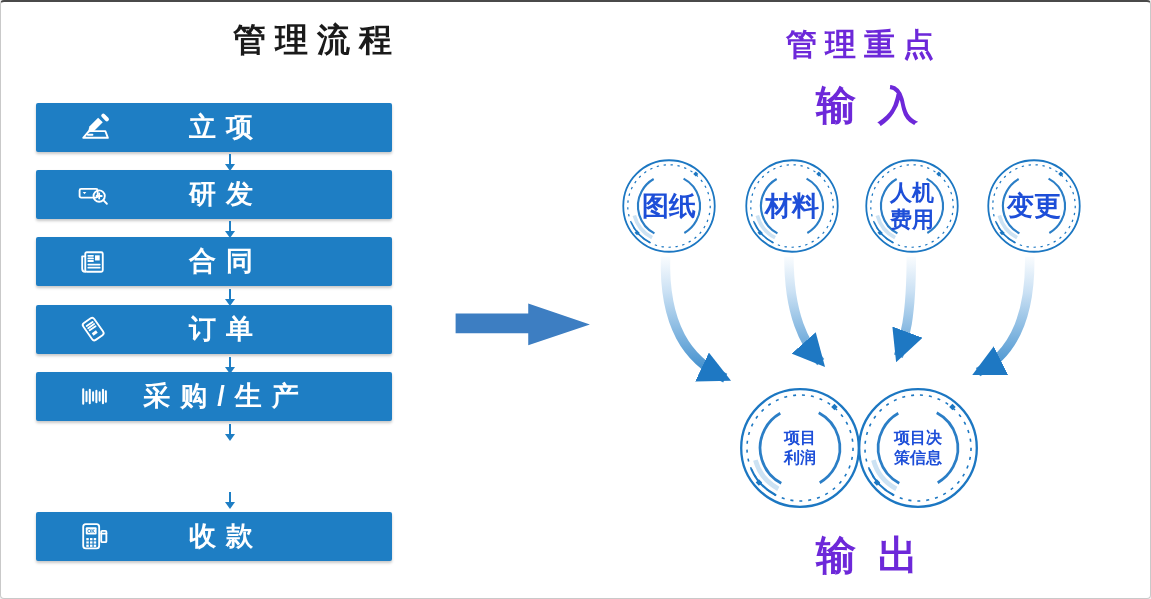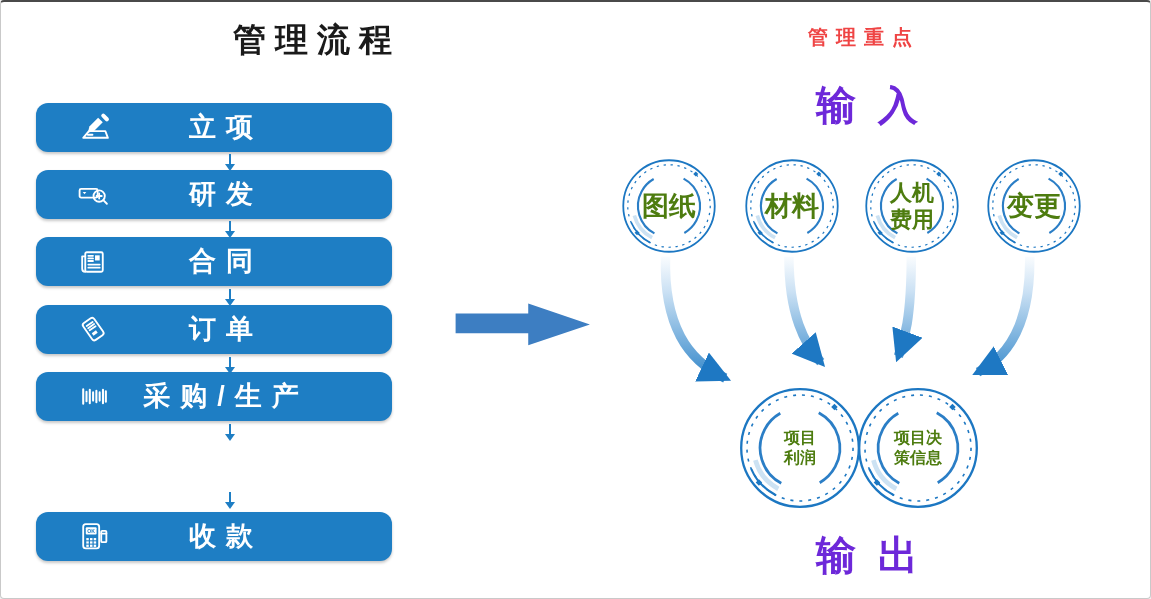--- a/index.html
+++ b/index.html
@@ -9,50 +9,50 @@
     overflow:hidden;font-family:"Liberation Sans","DejaVu Sans",sans-serif;
     box-sizing:border-box;
   }
   
   .left-title{
     position:absolute;left:35px;top:16px;width:356px;text-align:right;
     font-size:33px;font-weight:bold;color:#1a1a1a;letter-spacing:9px;padding-left:9px;
   }
   .bar{
     position:absolute;left:35px;width:356px;height:49px;background:#1e7ec4;
-    border-radius:12px;box-shadow:0 2px 3px rgba(0,0,0,.22);
+    border-radius:2px;box-shadow:0 2px 3px rgba(0,0,0,.22);
   }
   .bar .icon{position:absolute;left:40px;top:7px;width:35px;height:35px;}
   .bar .icon svg{width:35px;height:35px;display:block;}
   .bar .label{
     display:block;width:100%;text-align:center;line-height:49px;color:#fff;
     font-size:27px;font-weight:bold;letter-spacing:10px;padding-left:24px;box-sizing:border-box;
   }
   .step-arrow{position:absolute;left:228px;width:2px;height:11px;background:#1e7ec4;}
   .step-arrow::after{
     content:"";position:absolute;top:10px;left:-4px;width:0;height:0;
     border:5px solid transparent;border-top:7px solid #1e7ec4;
   }
   
   .right-title{
     position:absolute;left:702px;top:22px;width:306px;text-align:center;
-    font-size:20px;font-weight:bold;color:#ef4444;letter-spacing:8px;padding-left:8px;
+    font-size:31px;font-weight:bold;color:#6d28d9;letter-spacing:8px;padding-left:8px;
   }
   .io-label{
     position:absolute;left:702px;width:306px;text-align:center;color:#6d28d9;
     font-size:40px;font-weight:bold;letter-spacing:22px;padding-left:22px;
   }
   .io-input{top:76px;}
   .io-output{top:526px;}
   .circle{position:absolute;}
   .circle .deco{position:absolute;inset:0;}
   .circle .deco svg{width:100%;height:100%;display:block;}
   .circle .txt{
     position:relative;width:100%;height:100%;display:flex;flex-direction:column;
-    align-items:center;justify-content:center;color:#4d7c0f;font-weight:bold;
+    align-items:center;justify-content:center;color:#1d4ed8;font-weight:bold;
     text-align:center;line-height:1.2;
   }
   .c-in .txt{font-size:27px;}
   .c-in.two .txt{font-size:22px;line-height:1.25;}
   .c-out .txt{font-size:16px;line-height:1.25;}
   .overlay{position:absolute;inset:0;width:100%;height:100%;pointer-events:none;}
 </style>
 </head>
 <body>
 

